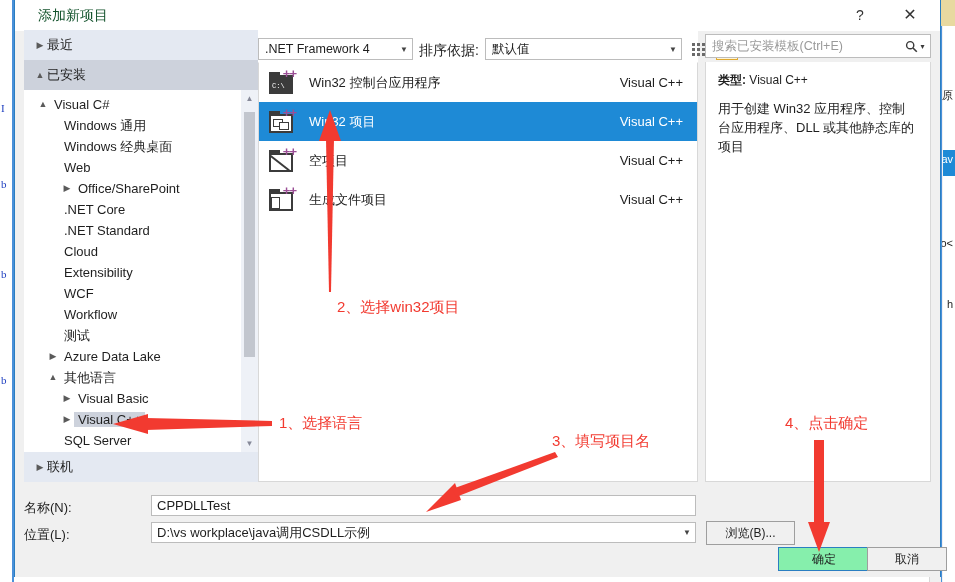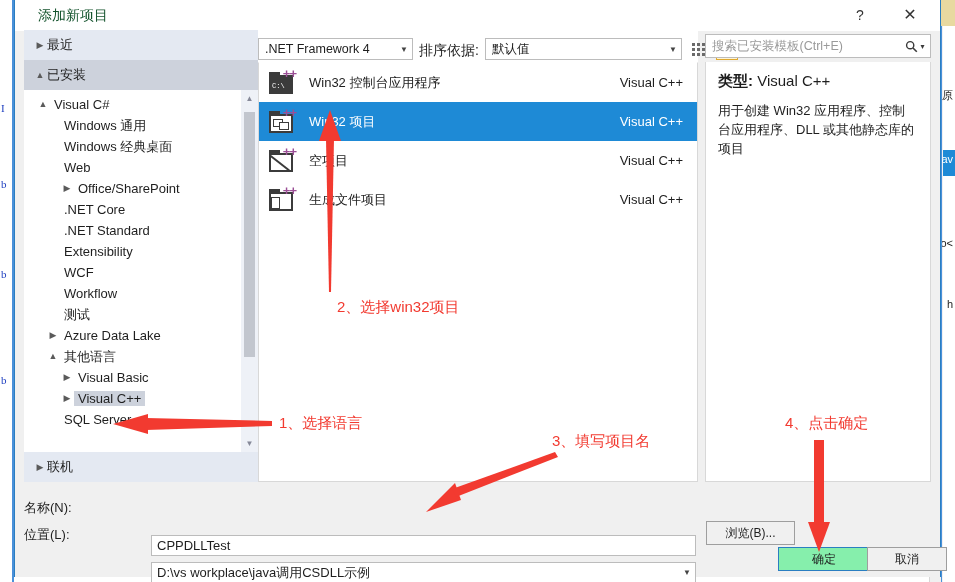--- a/index.html
+++ b/index.html
@@ -440,21 +440,21 @@
     left: 0; top: 32px;
     width: 226px;
     height: 420px;
     border: 1px solid #d8d8d8;
     border-top: none;
     background: #ffffff;
     box-sizing: border-box;
     padding: 10px 12px;
   }
   #desc-type-row {
-    font-size: 15px;
+    font-size: 12px;
     margin-bottom: 10px;
   }
   #desc-type-label { font-weight: bold; }
   #desc-text {
     font-size: 13px;
     line-height: 19px;
     color: #1e1e1e;
   }
 
   
@@ -477,21 +477,20 @@
     position: absolute;
     left: 136px;
     height: 21px;
     border: 1px solid #bcbcbc;
     background: #ffffff;
     box-sizing: border-box;
     display: flex;
     align-items: center;
     font-size: 13px;
     color: #1e1e1e;
-    margin-top: 40px;
   }
   .ftext .v { padding-left: 5px; flex: 1; white-space: nowrap; overflow: hidden; }
   #name-field { top: 13px; width: 545px; }
   #loc-field { top: 40px; width: 545px; }
   #loc-field .carrow {
     width: 16px;
     text-align: center;
     font-size: 8px;
     color: #444;
   }
@@ -597,20 +596,23 @@
             </div>
             <div class="tree-item d2t">
               <span class="twisty">▶</span>
               <span class="lbl">Office/SharePoint</span>
             </div>
             <div class="tree-item d1">
               <span class="lbl">.NET Core</span>
             </div>
             <div class="tree-item d1">
               <span class="lbl">.NET Standard</span>
+            </div>
+            <div class="tree-item d1">
+              <span class="lbl">Cloud</span>
             </div>
             <div class="tree-item d1">
               <span class="lbl">Extensibility</span>
             </div>
             <div class="tree-item d1">
               <span class="lbl">WCF</span>
             </div>
             <div class="tree-item d1">
               <span class="lbl">Workflow</span>
             </div>

